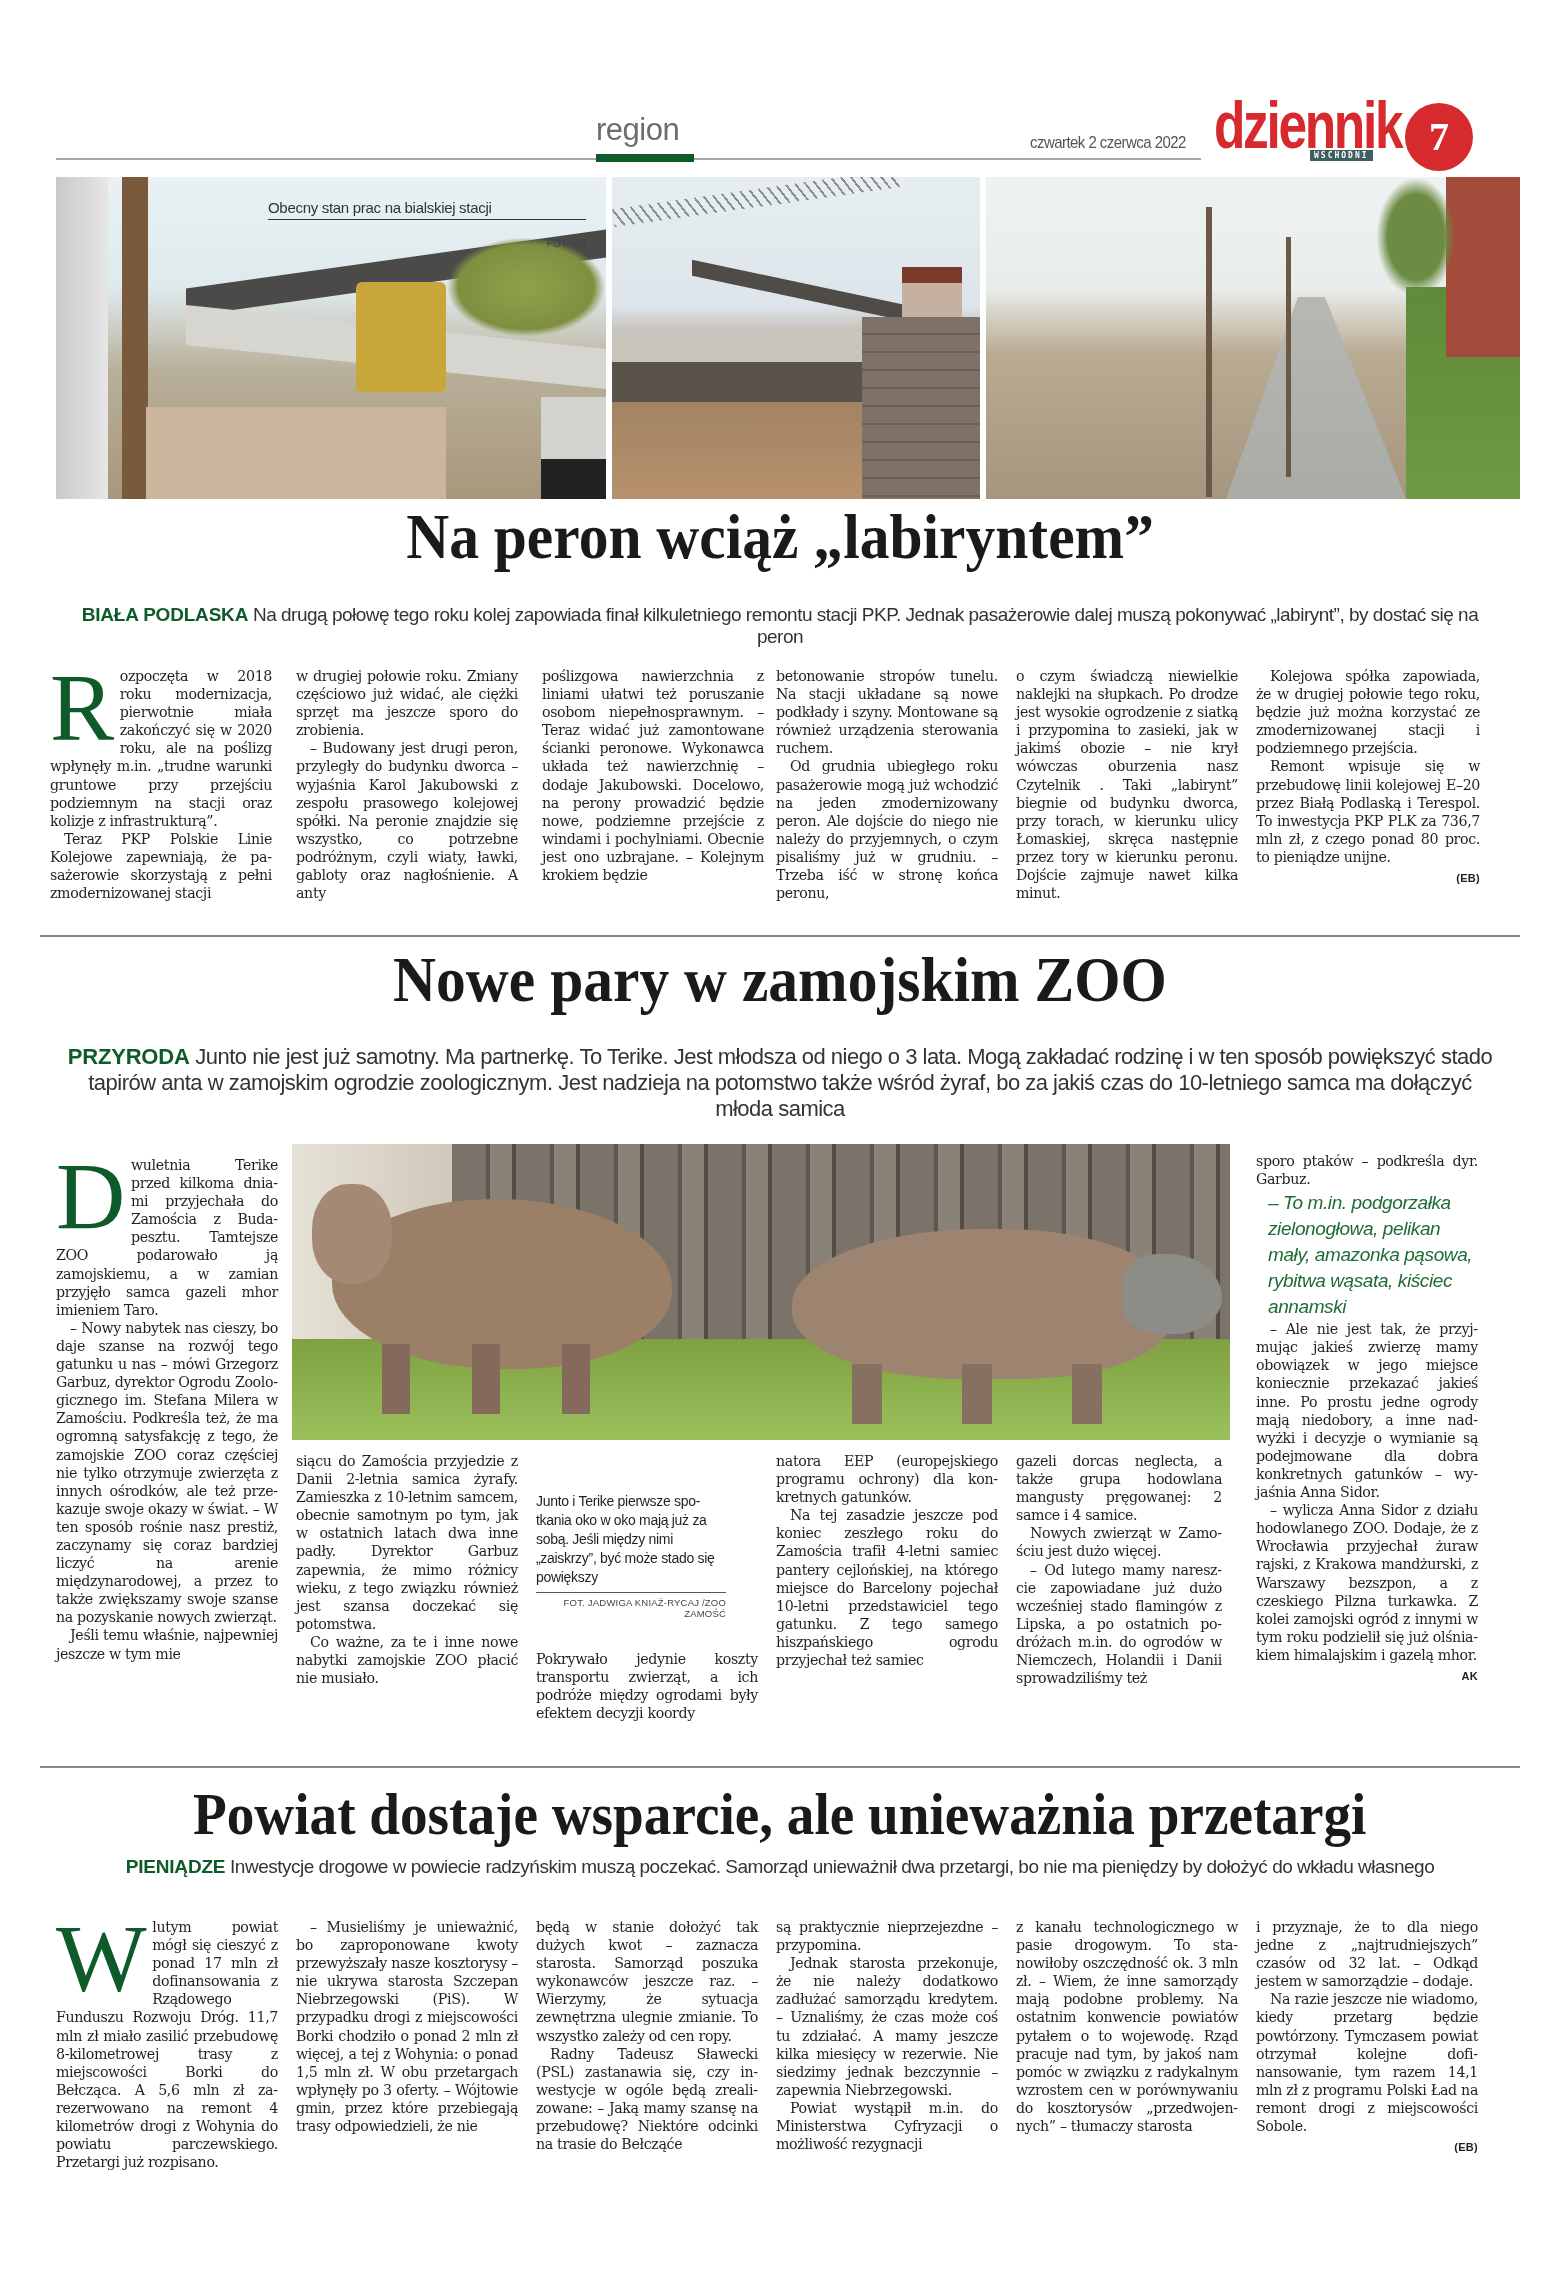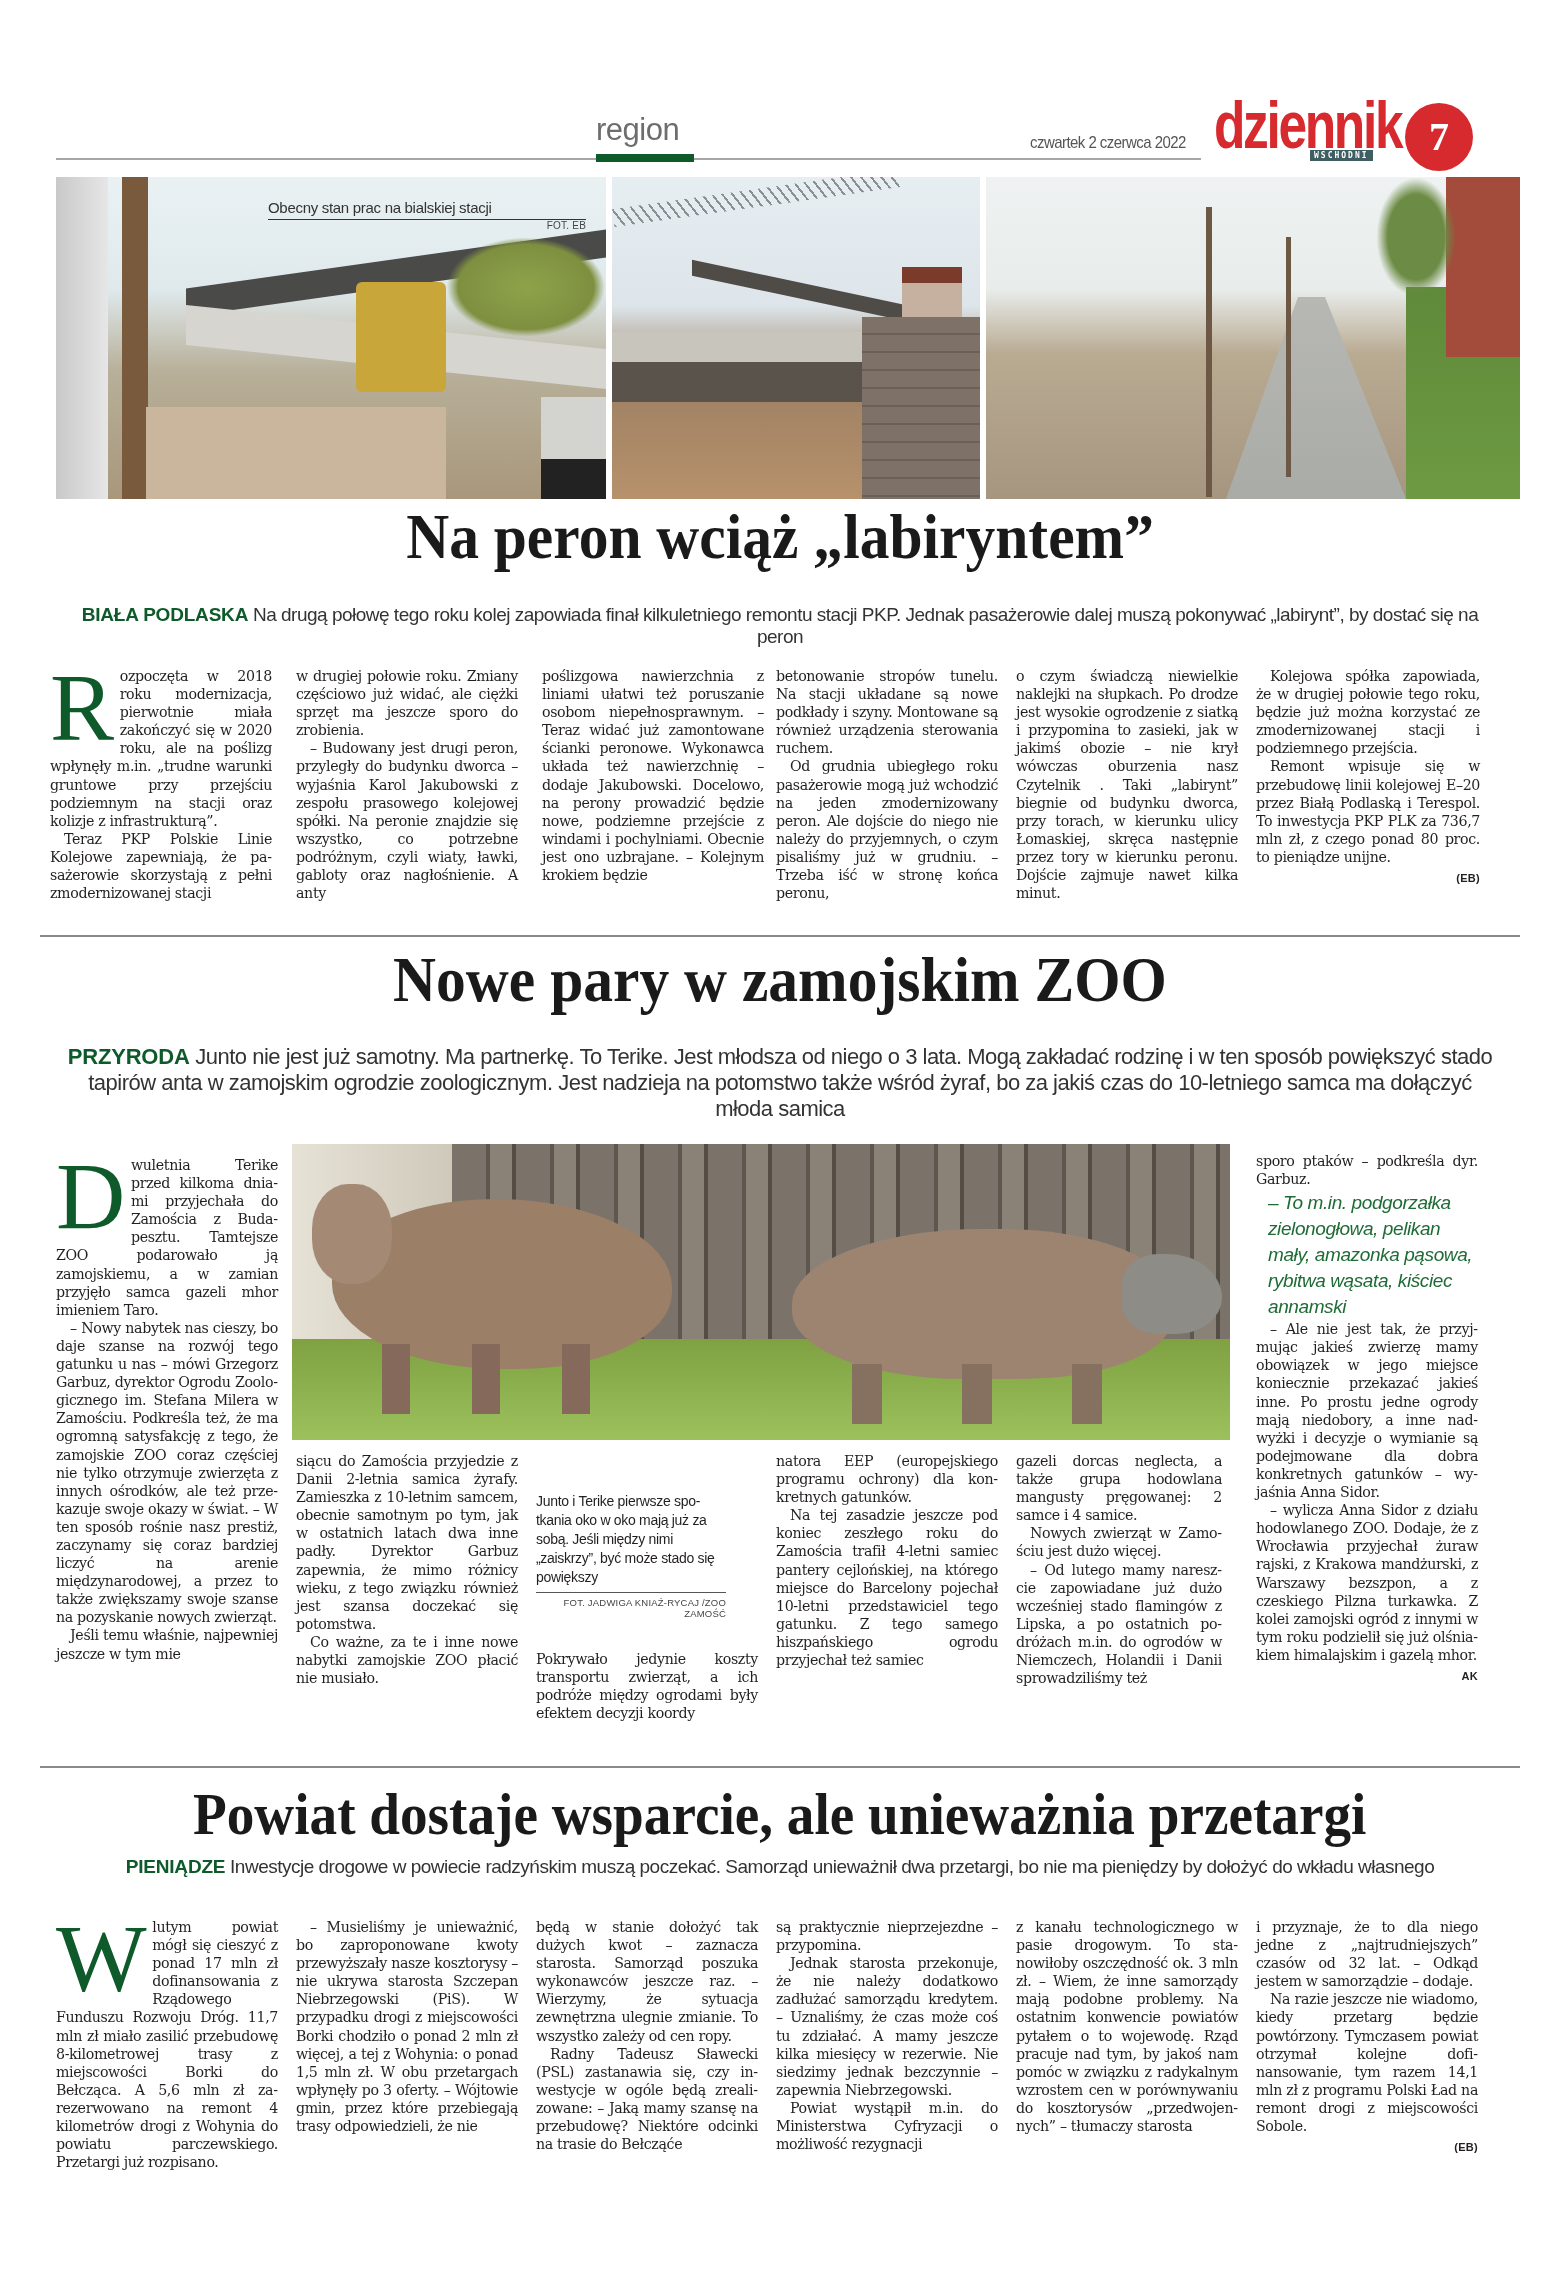--- a/index.html
+++ b/index.html
@@ -13,21 +13,21 @@
   .logo-text { position: absolute; left: 0; top: -12px; font-family: "Liberation Sans", sans-serif; font-weight: 700; font-size: 66px; color: #d72a2e; letter-spacing: -3px; transform: scaleX(0.78); transform-origin: left top; line-height: 1; }
   .logo-sub { position: absolute; left: 96px; top: 46px; background: #3e5e62; color: #fff; font-family: "DejaVu Sans Mono", monospace; font-size: 8px; font-weight: 700; letter-spacing: 2px; padding: 1px 4px; }
   .page-num { position: absolute; left: 1405px; top: 103px; width: 68px; height: 68px; border-radius: 50%; background: #d72a2e; color: #fff; font-family: "Liberation Serif", serif; font-weight: 700; font-size: 40px; text-align: center; line-height: 68px; }
 
   
   .photo { position: absolute; overflow: hidden; }
   .photo .layer { position: absolute; }
   .caption-box { position: absolute; font-family: "Liberation Sans", sans-serif; }
   .cap-text { font-size: 15px; color: #333; letter-spacing: -0.3px; }
   .cap-rule { height: 1px; background: #333; margin-top: 3px; }
-  .cap-credit { font-size: 10px; color: #444; text-align: right; margin-top: 0; letter-spacing: 0.2px; }
+  .cap-credit { font-size: 10px; color: #444; text-align: right; margin-top: 18px; letter-spacing: 0.2px; }
 
   
   .headline { position: absolute; left: 40px; width: 1480px; text-align: center; font-family: "Liberation Serif", serif; font-weight: 700; color: #1a1a1a; line-height: 1; }
   .headline span { display: inline-block; transform-origin: center top; }
   .lead { position: absolute; left: 60px; width: 1440px; text-align: center; font-family: "Liberation Sans", sans-serif; color: #333; line-height: 1.17; letter-spacing: -0.5px; }
   .lead .kicker { color: #0e5a2a; font-weight: 700; letter-spacing: -0.2px; }
 
   
   .col { position: absolute; font-family: "DejaVu Serif", serif; font-size: 14.2px; line-height: 18.1px; color: #231f20; text-align: justify; letter-spacing: -0.35px; hyphens: manual; }
   .col p { text-indent: 14px; }

